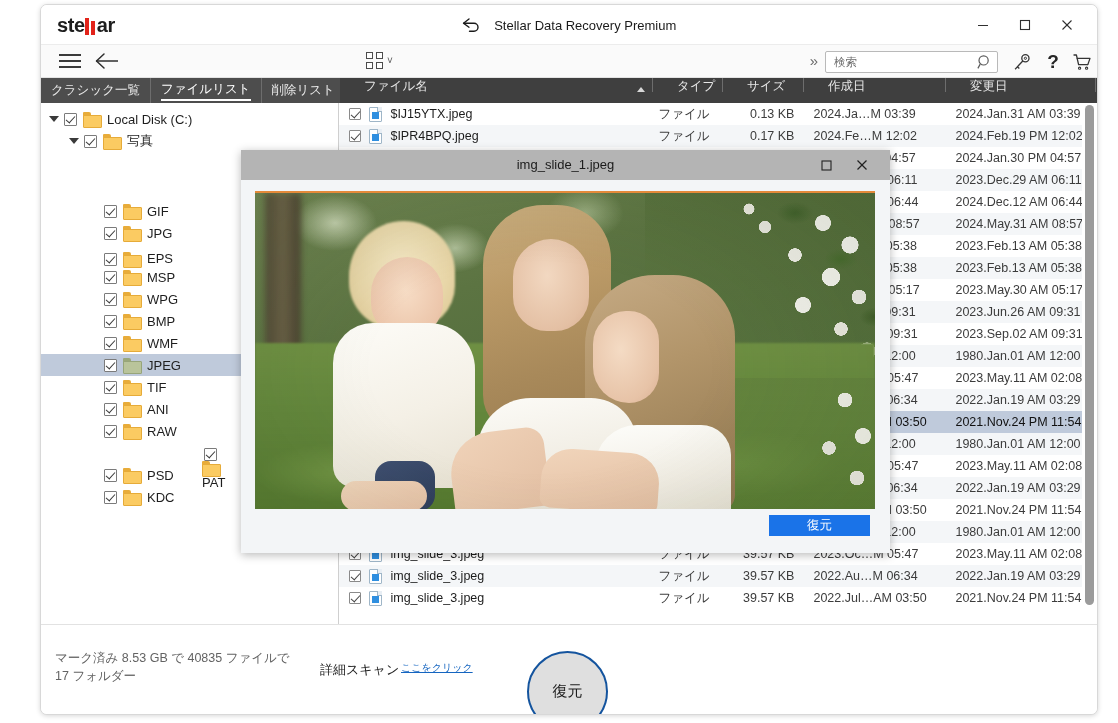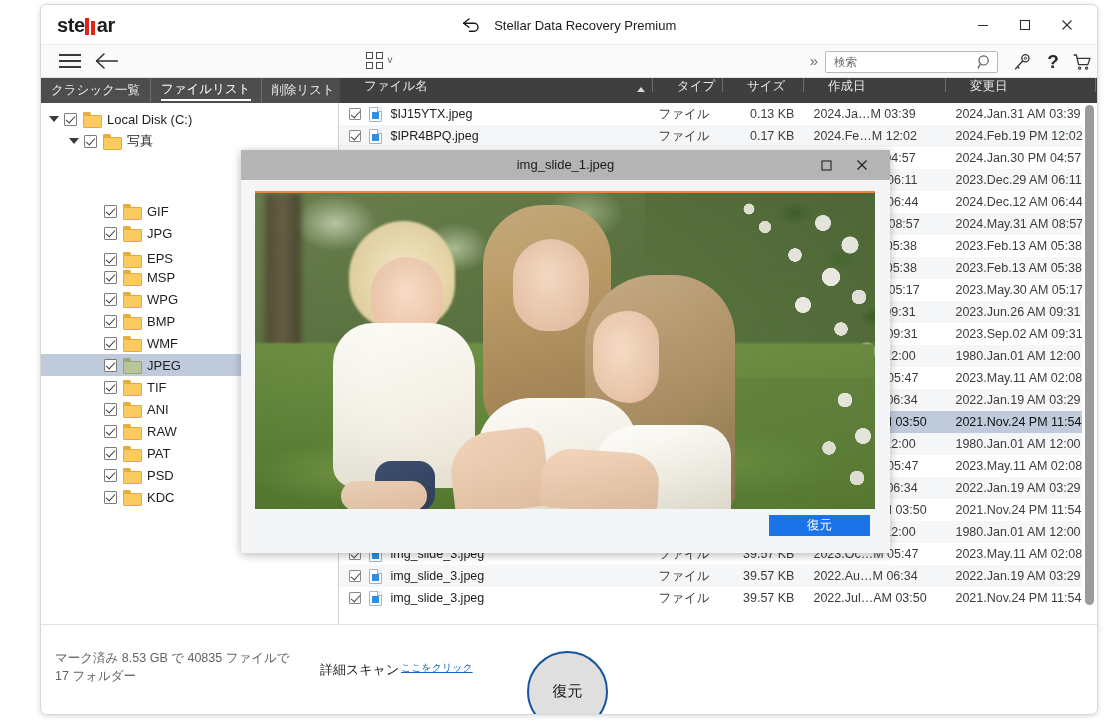--- a/index.html
+++ b/index.html
@@ -707,21 +707,21 @@
           <span class="cb"></span>
           <span class="folder"></span>
           <span>ANI</span>
         </div>
         <div class="tree-row" style="padding-left: 48px;">
           <span class="twisty hidden"></span>
           <span class="cb"></span>
           <span class="folder"></span>
           <span>RAW</span>
         </div>
-        <div class="tree-row" style="padding-left: 48px;">
+        <div class="tree-row" style="padding-left: 48px; flex-direction: column;">
           <span class="twisty hidden"></span>
           <span class="cb"></span>
           <span class="folder"></span>
           <span>PAT</span>
         </div>
         <div class="tree-row" style="padding-left: 48px;">
           <span class="twisty hidden"></span>
           <span class="cb"></span>
           <span class="folder"></span>
           <span>PSD</span>

